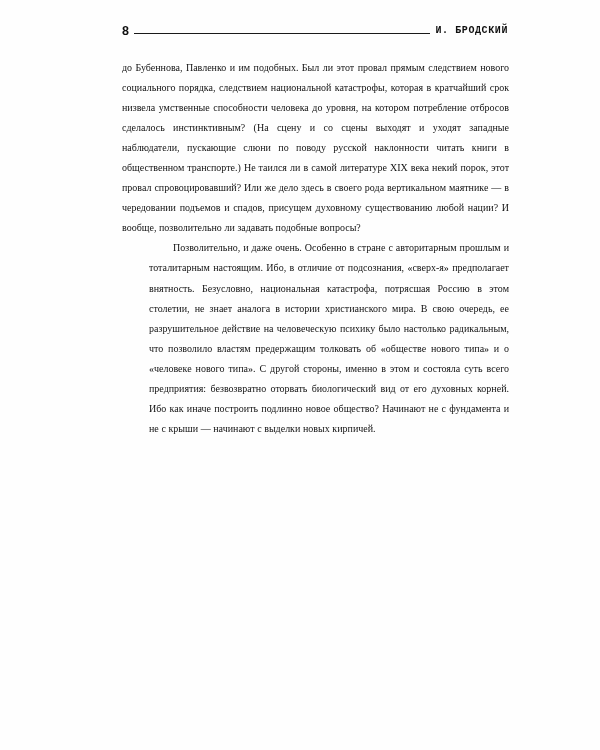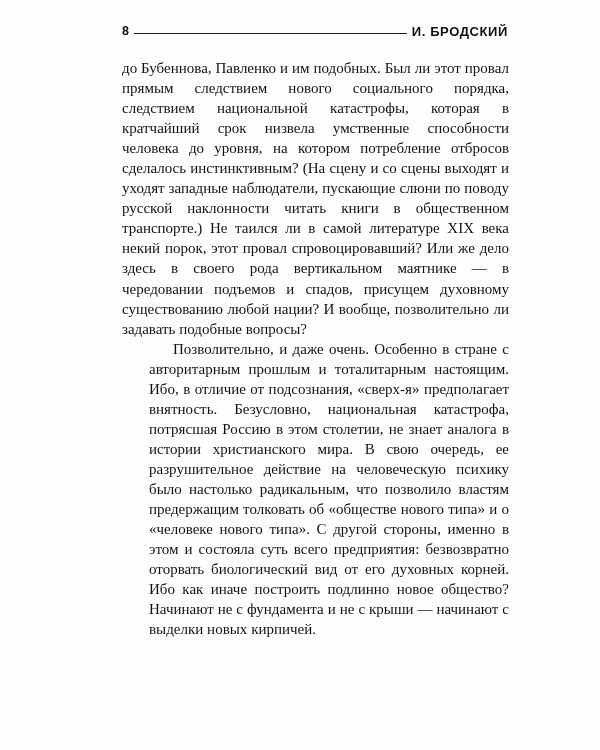--- a/index.html
+++ b/index.html
@@ -48,43 +48,43 @@
 
   .head-rule {
     flex: 1 1 auto;
     height: 1px;
     background: #1a1a1a;
     margin-top: 5px;
     min-width: 10px;
   }
 
   .head-title {
-    font-family: Liberation Sans, sans-serif;
+    font-family: Liberation Mono, monospace;
     font-weight: bold;
-    font-size: 13px;
+    font-size: 10px;
     line-height: 1;
     color: #101010;
     letter-spacing: 0.6px;
     white-space: nowrap;
     padding-left: 5px;
   }
 
   
   .text-block {
     position: absolute;
     left: 122px;
     top: 58px;
     width: 387px;
   }
 
   .para {
     margin: 0;
     text-align: justify;
     text-justify: inter-word;
-    font-size: 15px;
+    font-size: 10px;
     line-height: 20.05px;
     color: #121212;
     hyphens: manual;
     -webkit-hyphens: manual;
     word-spacing: 0.1px;
   }
 
   .para + .para {
     margin-top: 0;
   }

